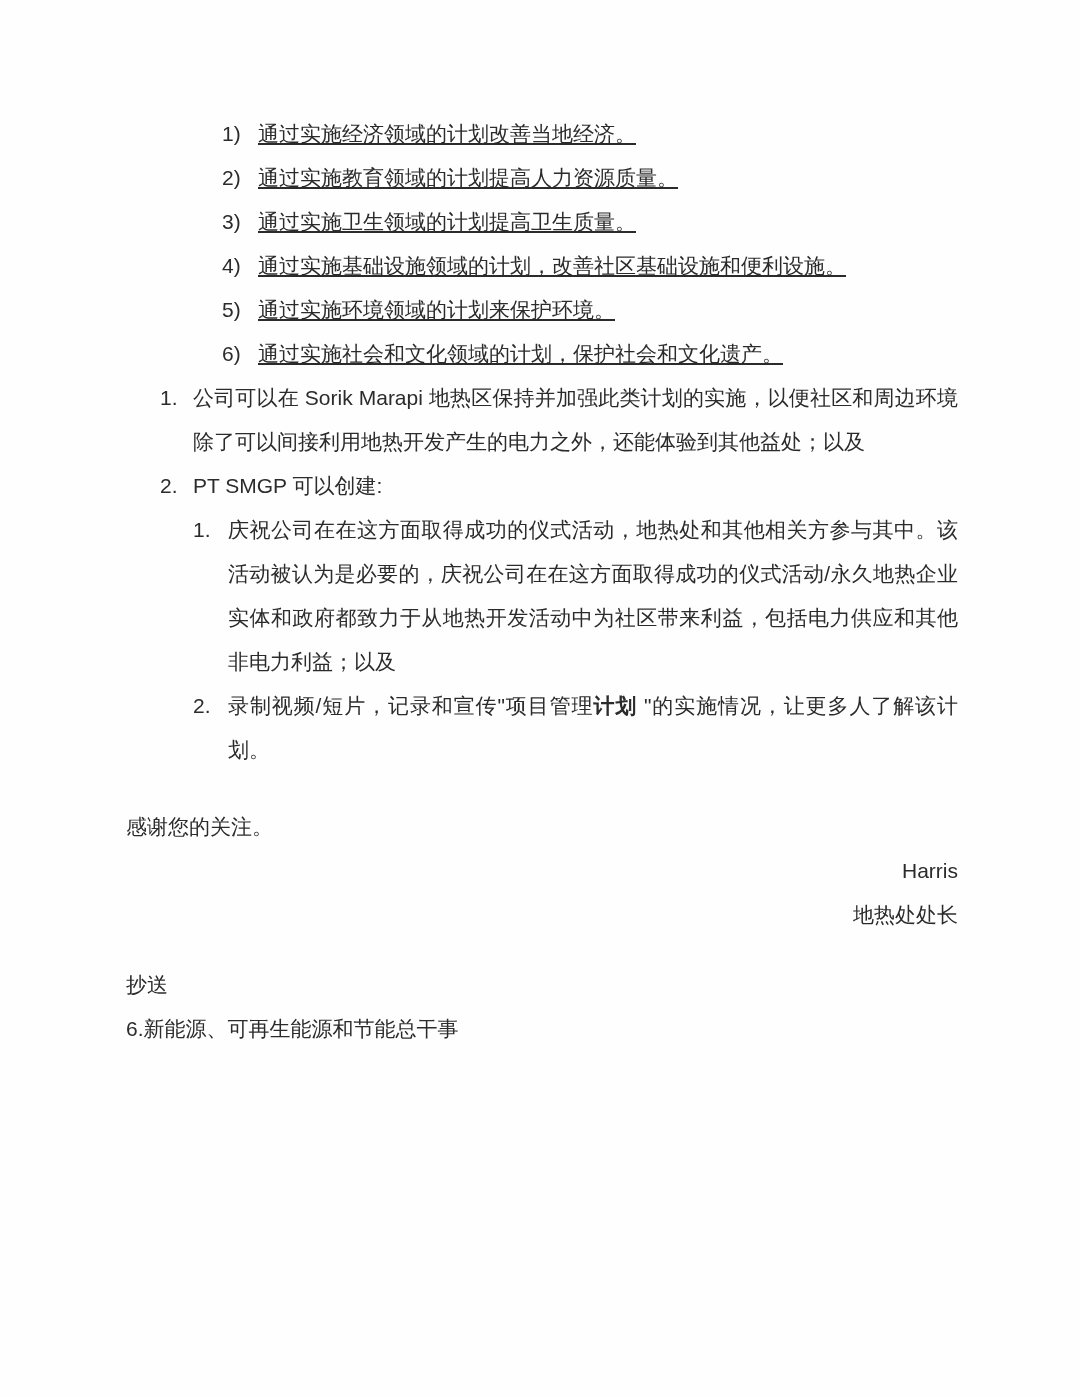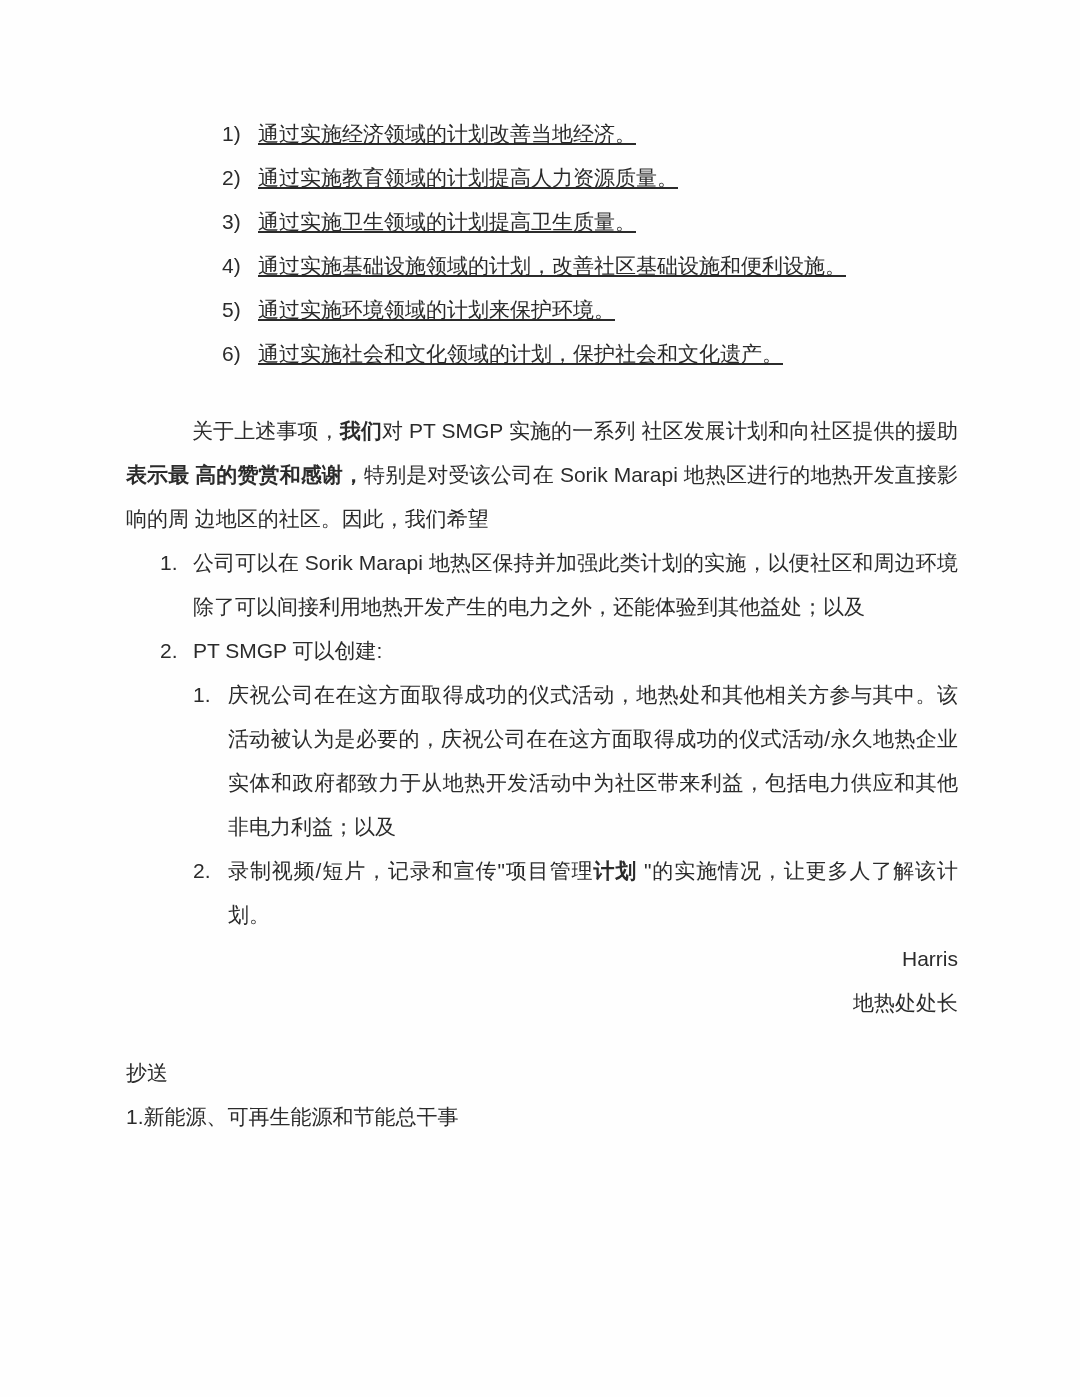--- a/index.html
+++ b/index.html
@@ -75,21 +75,20 @@
     <div class="toplist-item">
       <span class="num">5)</span>
       <span class="txt">通过实施环境领域的计划来保护环境。</span>
     </div>
     <div class="toplist-item">
       <span class="num">6)</span>
       <span class="txt">通过实施社会和文化领域的计划，保护社会和文化遗产。</span>
     </div>
   </div>
 
-  <p class="para"><span>关于上述事项，</span><strong>我们</strong><span>对 PT SMGP 实施的一系列 社区发展计划和向社区提供的援助</span><strong>表示最 高的赞赏和感谢，</strong><span>特别是对受该公司在 Sorik Marapi 地热区进行的地热开发直接影响的周 边地区的社区。因此，我们希望</span></p>
 
   <div class="reqlist">
     <div class="req-item">
       <span class="num">1.</span>
       <span class="txt">公司可以在 Sorik Marapi 地热区保持并加强此类计划的实施，以便社区和周边环境除了可以间接利用地热开发产生的电力之外，还能体验到其他益处；以及</span>
     </div>
     <div class="req-item">
       <span class="num">2.</span>
       <span class="txt">PT SMGP 可以创建:</span>
     </div>
@@ -99,20 +98,21 @@
     <div class="sub-item">
       <span class="num">1.</span>
       <span class="txt">庆祝公司在在这方面取得成功的仪式活动，地热处和其他相关方参与其中。该活动被认为是必要的，庆祝公司在在这方面取得成功的仪式活动/永久地热企业实体和政府都致力于从地热开发活动中为社区带来利益，包括电力供应和其他非电力利益；以及</span>
     </div>
     <div class="sub-item">
       <span class="num">2.</span>
       <span class="txt"><span>录制视频/短片，记录和宣传"项目管理</span><strong>计划</strong><span> "的实施情况，让更多人了解该计划。</span></span>
     </div>
   </div>
 
+  <p class="thanks">感谢您的关注。</p>
 
   <p class="signoff">Harris</p>
   <p class="signoff">地热处处长</p>
 
   <p class="cc-label">抄送</p>
-  <p class="cc-item">1.新能源、可再生能源和节能总干事</p>
+  <p class="cc-item">6.新能源、可再生能源和节能总干事</p>
 
 </div>
 
 </body></html>

